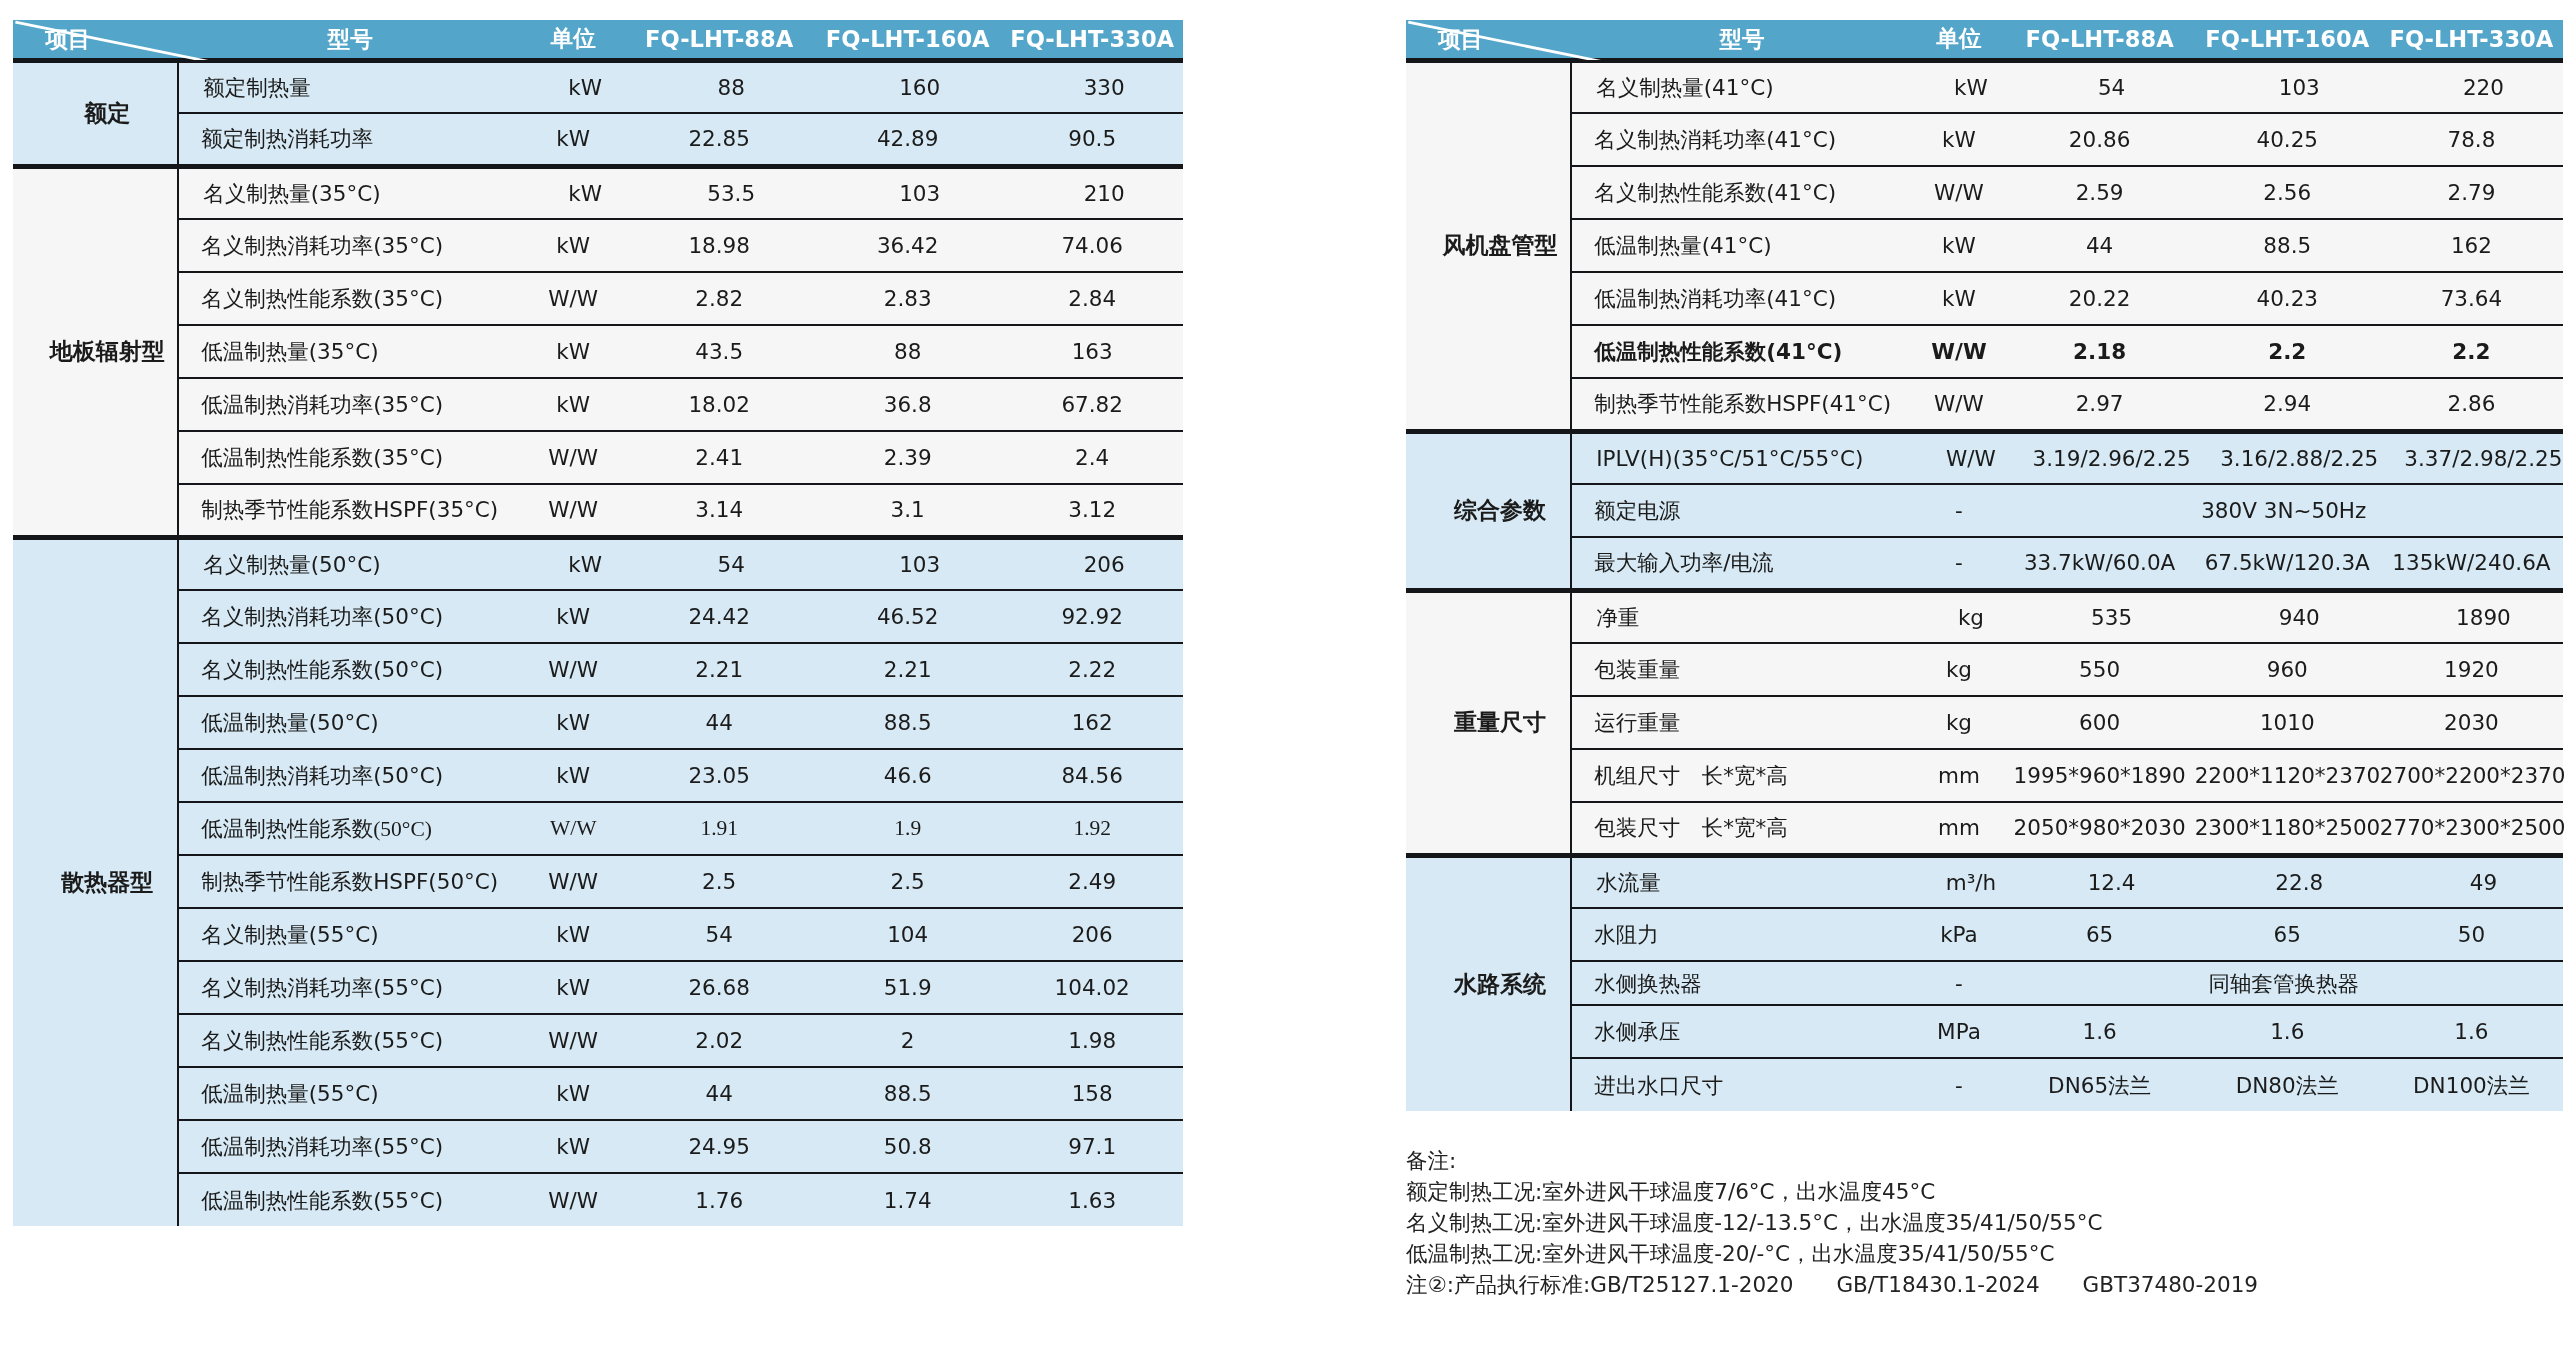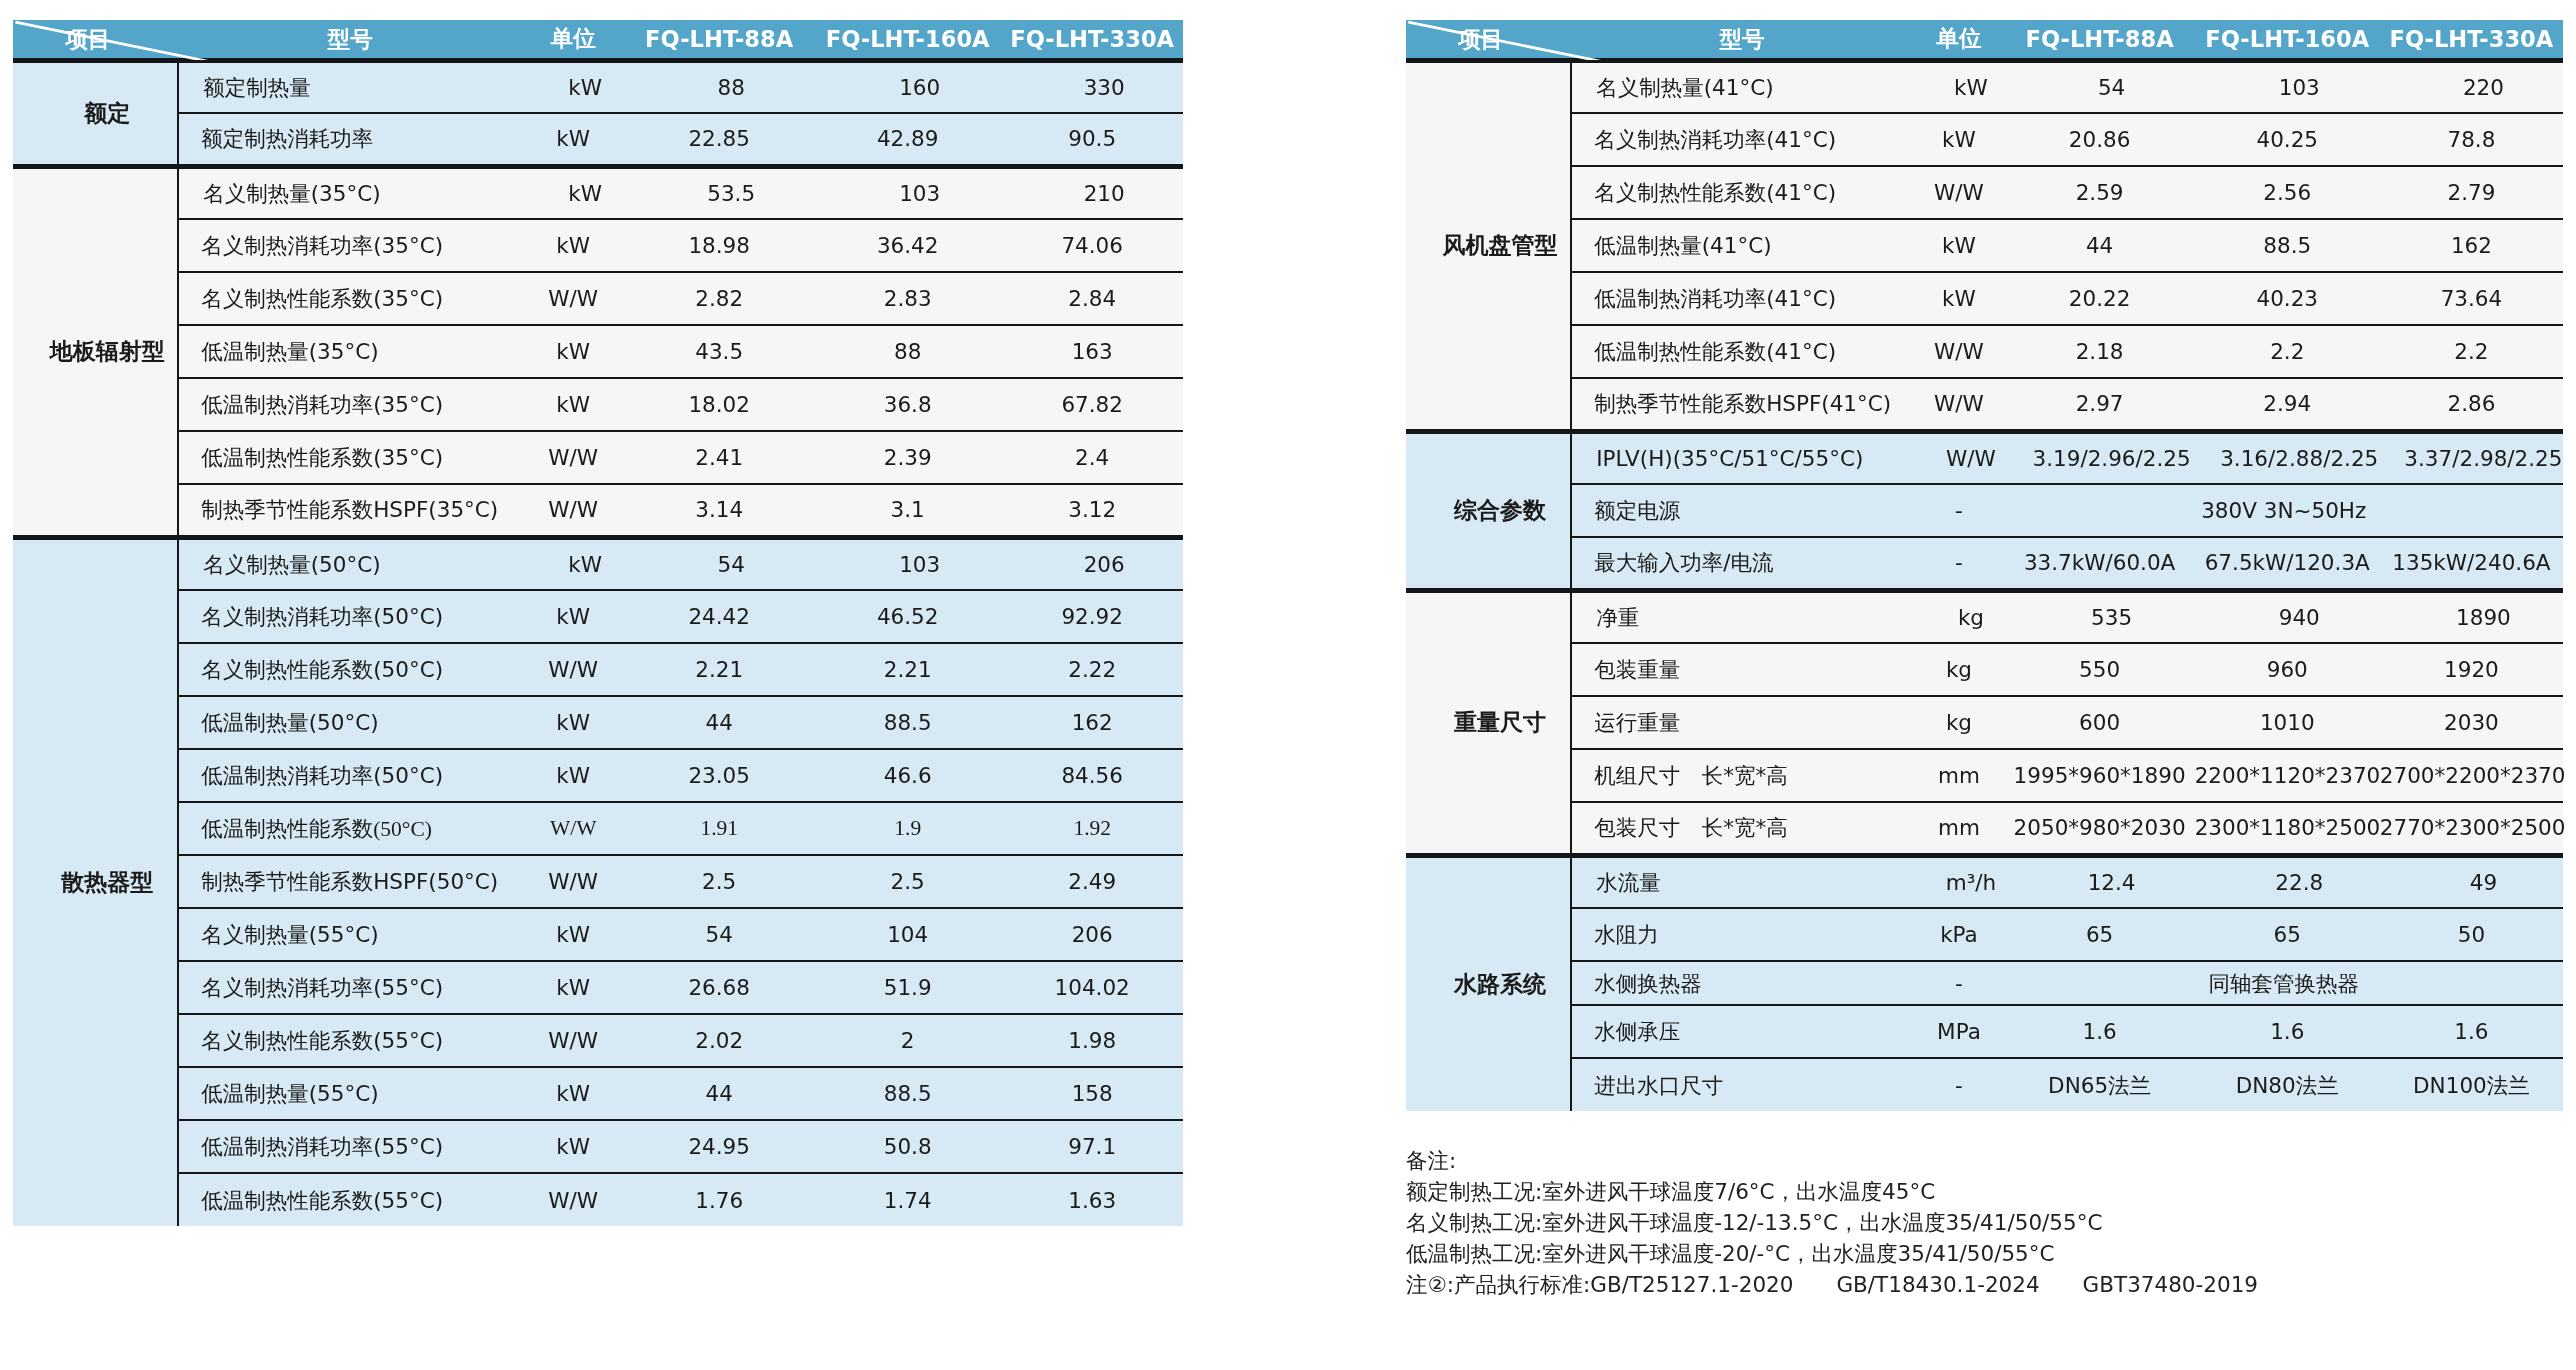--- a/index.html
+++ b/index.html
@@ -19,21 +19,21 @@
   .tbl{border-collapse:collapse;table-layout:fixed;position:absolute;}
   .tbl-left{left:13.2px;top:20px;width:1170px;}
   .tbl-right{left:1406px;top:20px;width:1157px;}
   .tbl thead tr{height:40px;}
   .tbl th{
     background:var(--header-bg);color:#FFFFFF;font-size:22.6px;font-weight:600;
     text-align:center;vertical-align:middle;padding:0;border:none;
   }
   .tbl th.diag{position:relative;}
   .tbl th.diag svg{position:absolute;left:0;top:0;pointer-events:none;}
-  .hdr-item{position:absolute;left:32px;top:50%;transform:translateY(-50%);margin-left:20px;}
+  .hdr-item{position:absolute;left:32px;top:50%;transform:translateY(-50%);}
   .hdr-model{position:absolute;top:50%;transform:translateY(-50%);text-align:center;}
   .tbl td{
     font-size:21.5px;text-align:center;vertical-align:middle;padding:0;
     border-top:2.2px solid var(--line);
   }
   .tbl tbody tr:first-child td{border-top:5px solid var(--line);}
   .tbl tr.sec-start td{border-top:5px solid var(--line);padding-left:24px;}
   .tbl td.label{
     font-size:23px;font-weight:bold;border-right:2.2px solid var(--line);
   }
@@ -290,21 +290,21 @@
           <td class="val">88.5</td>
           <td class="val">162</td>
         </tr>
         <tr class="t-white" style="height: 53px;">
           <td class="name">低温制热消耗功率(41°C)</td>
           <td class="unit">kW</td>
           <td class="val">20.22</td>
           <td class="val">40.23</td>
           <td class="val">73.64</td>
         </tr>
-        <tr class="t-white" style="height: 53px;">
+        <tr class="t-white" style="height: 53px; font-weight: bold;">
           <td class="name">低温制热性能系数(41°C)</td>
           <td class="unit">W/W</td>
           <td class="val">2.18</td>
           <td class="val">2.2</td>
           <td class="val">2.2</td>
         </tr>
         <tr class="t-white" style="height: 53px;">
           <td class="name">制热季节性能系数HSPF(41°C)</td>
           <td class="unit">W/W</td>
           <td class="val">2.97</td>

